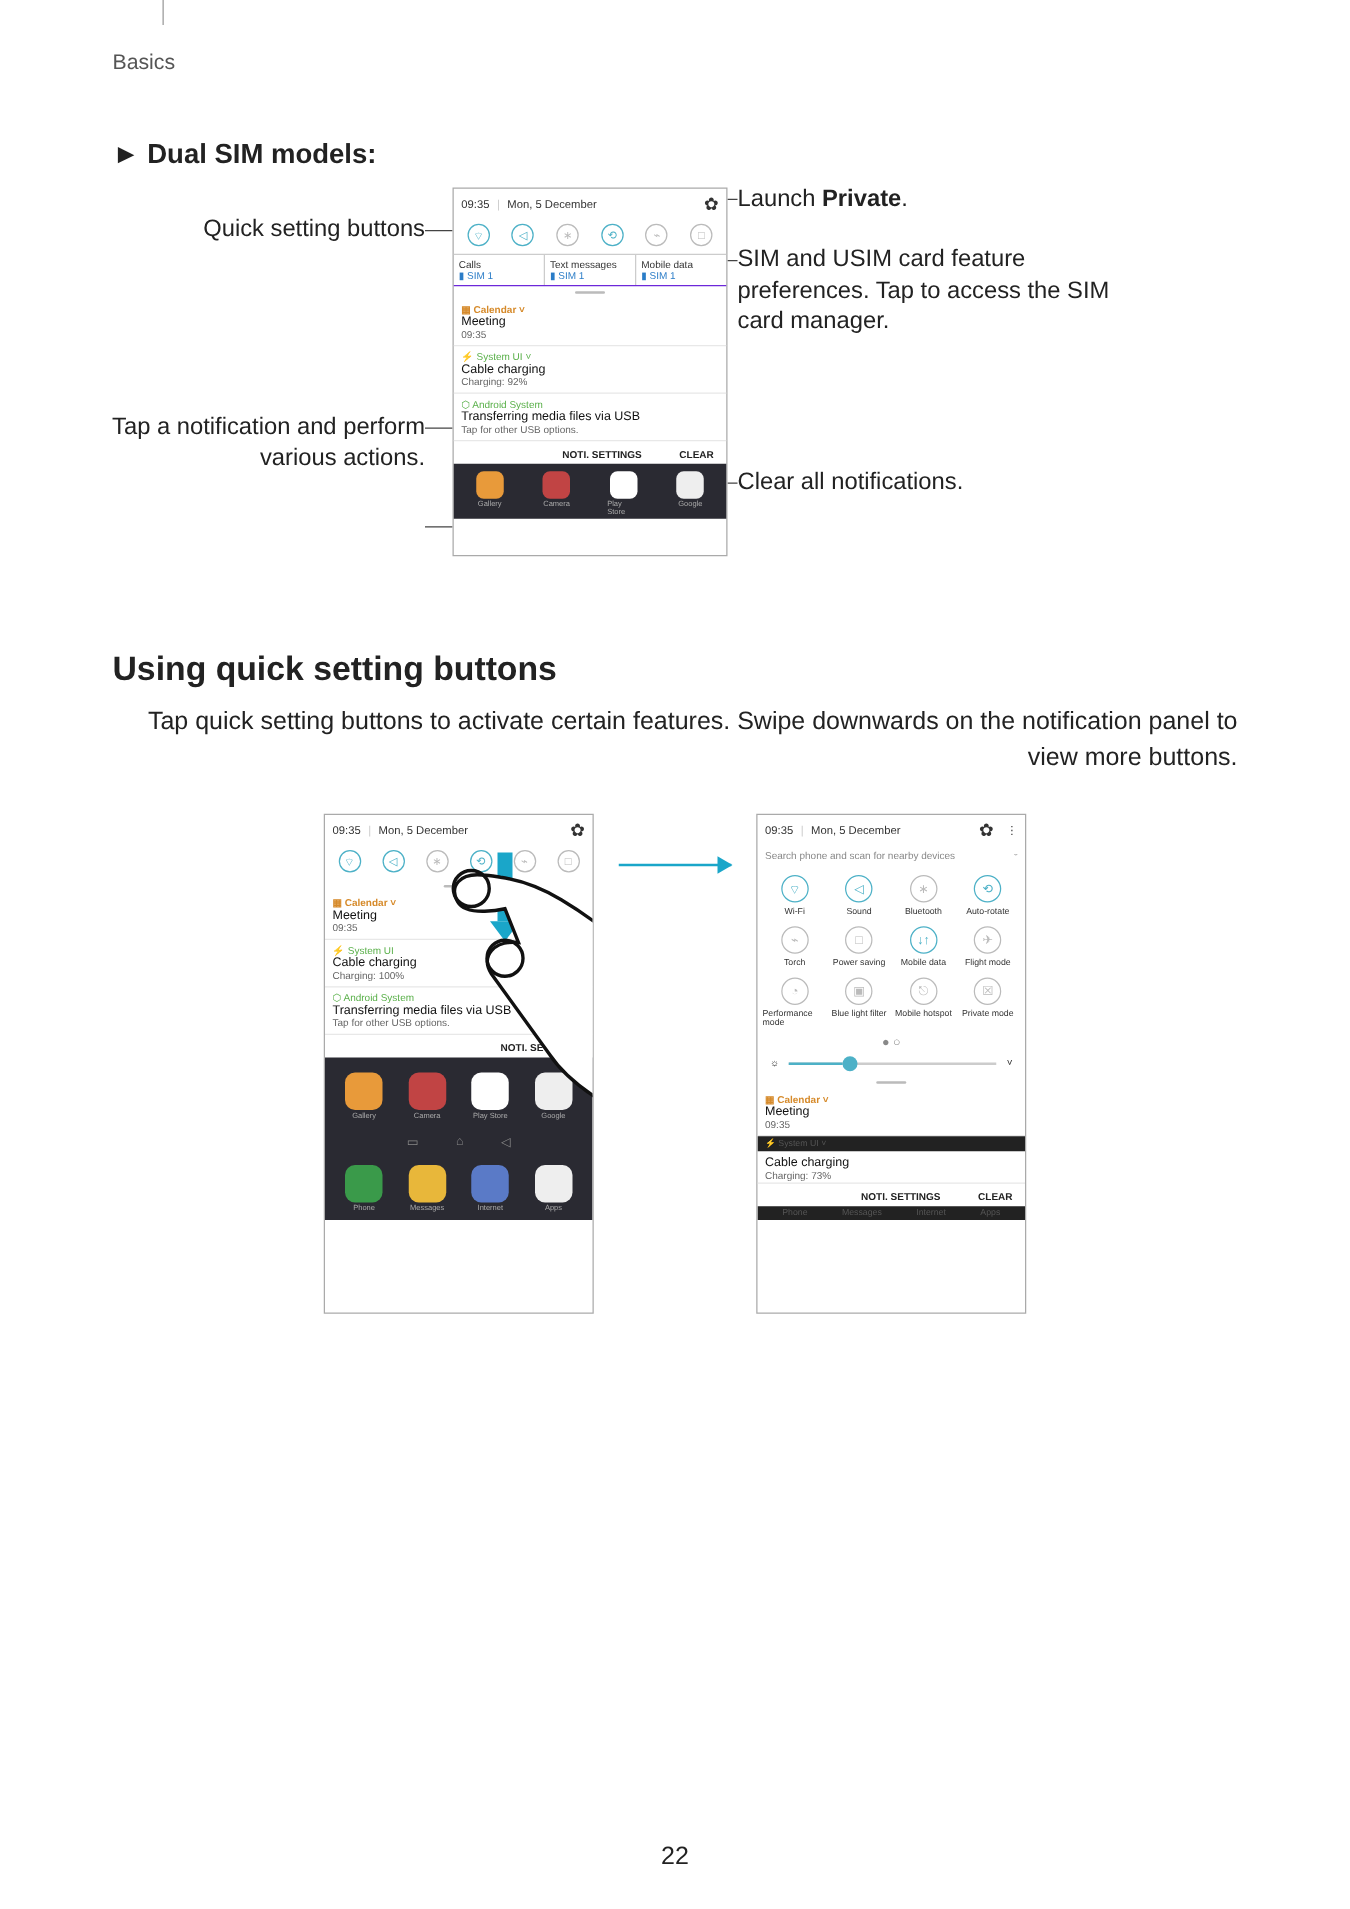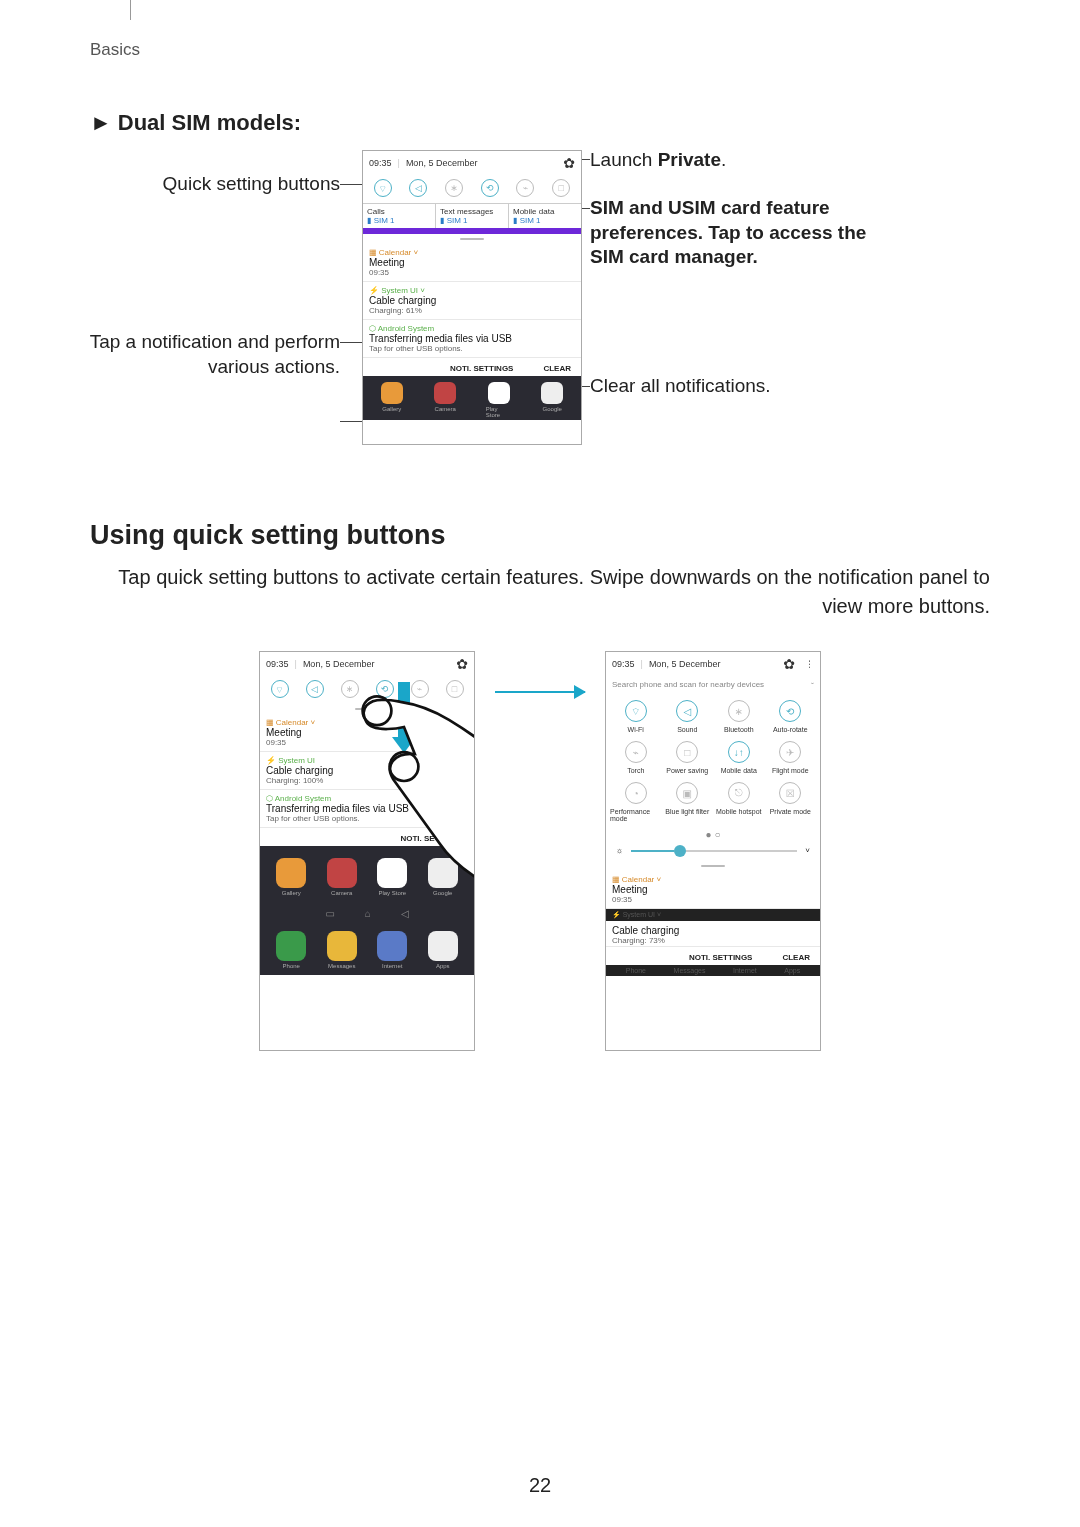--- a/index.html
+++ b/index.html
@@ -70,37 +70,37 @@
     width: 18px; height: 18px;
     border: 1.5px solid #4db1c7;
     border-radius: 50%;
     display: flex; align-items: center; justify-content: center;
     font-size: 9px; color: #4db1c7;
   }
   .qs-ic.off { border-color: #bbb; color: #bbb; }
   .sim-row {
     display: flex;
     border-top: 1px solid #ccc;
-    border-bottom: 6px solid #6d28d9;
+    border-bottom: 1px solid #6d28d9;
   }
   .sim-cell {
     flex: 1;
     border-right: 1px solid #ccc;
     padding: 3px 4px;
   }
   .sim-cell:last-child { border-right: none; }
   .sim-title { font-size: 8px; color: #333; }
   .sim-val { font-size: 8px; color: #2a7cc7; }
   .notif {
     padding: 4px 6px;
     border-bottom: 1px solid #e8e8e8;
   }
   .notif .app { font-size: 8px; color: #2a7cc7; }
   .notif .app.green { color: #5ab04a; }
-  .notif .app.orange { color: #d68a2a; }
+  .notif .app.orange { color: #d68a2a; font-weight: bold; }
   .notif .ttl { font-size: 10px; color: #111; }
   .notif .sub { font-size: 8px; color: #666; }
   .bot-row {
     display: flex;
     justify-content: flex-end;
     gap: 30px;
     padding: 6px 10px 3px;
     font-size: 8px;
     font-weight: bold;
   }
@@ -325,21 +325,21 @@
     <div class="callout left" style="left:-40px; top:180px; width:290px;">Tap a notification and perform various actions.</div>
     <div class="cl-line" style="left:250px; top:192px; width:30px;"></div>
 
     <div class="cl-line" style="left:250px; top:271px; width:120px;"></div>
 
     <div class="callout" style="left:500px; top:-2px;">
       <span>Launch </span><b>Private</b><span>.</span>
     </div>
     <div class="cl-line rev" style="left:482px; top:9px; width:18px;"></div>
 
-    <div class="callout" style="left:500px; top:46px; width:300px;font-weight:bold;">SIM and USIM card feature preferences. Tap to access the SIM card manager.</div>
+    <div class="callout" style="left:500px; top:46px; width:300px;">SIM and USIM card feature preferences. Tap to access the SIM card manager.</div>
     <div class="cl-line rev" style="left:478px; top:58px; width:22px;"></div>
 
     <div class="callout" style="left:500px; top:224px;">Clear all notifications.</div>
     <div class="cl-line rev" style="left:478px; top:236px; width:22px;"></div>
 
     <div class="phone1">
       <div class="status-row">
         <span>09:35</span>
         <span class="divider">|</span>
         <span>Mon, 5 December</span>
@@ -369,21 +369,21 @@
       </div>
       <div class="handle"></div>
       <div class="notif">
         <div class="app orange">▦ <span>Calendar</span> ˅</div>
         <div class="ttl">Meeting</div>
         <div class="sub">09:35</div>
       </div>
       <div class="notif">
         <div class="app green">⚡ <span>System UI</span> ˅</div>
         <div class="ttl">Cable charging</div>
-        <div class="sub">Charging: 61%</div>
+        <div class="sub">Charging: 92%</div>
       </div>
       <div class="notif">
         <div class="app green">⬡ <span>Android System</span></div>
         <div class="ttl">Transferring media files via USB</div>
         <div class="sub">Tap for other USB options.</div>
       </div>
       <div class="bot-row">
         <span>NOTI. SETTINGS</span>
         <span>CLEAR</span>
       </div>

